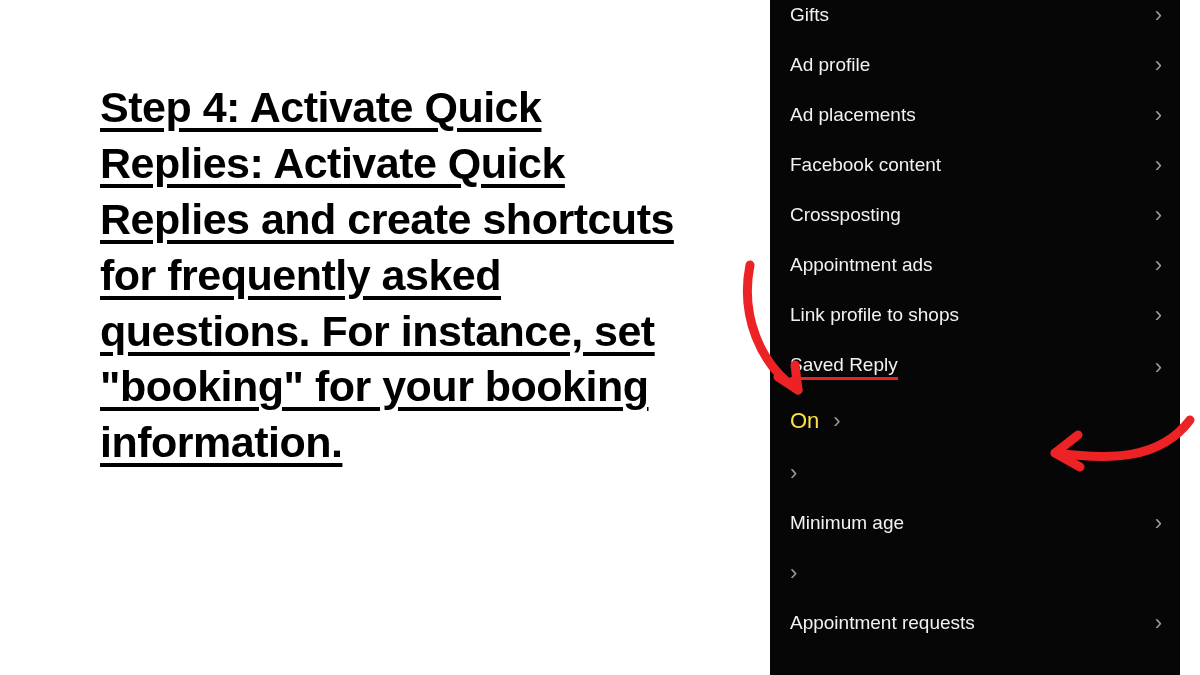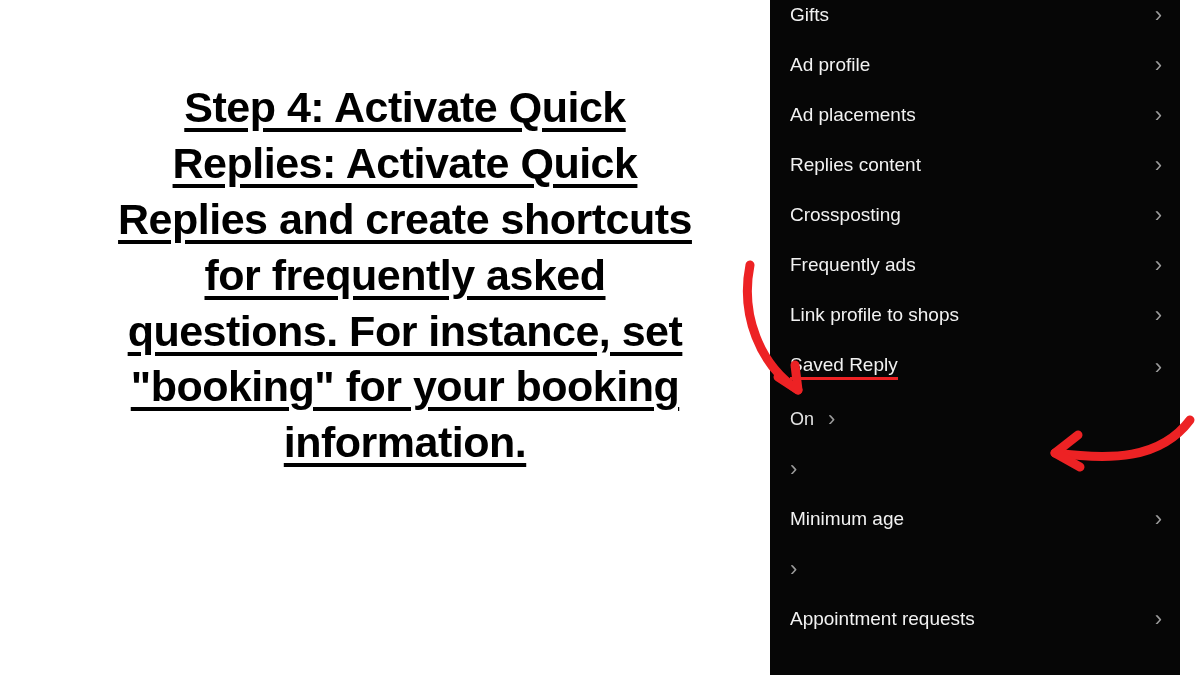--- a/index.html
+++ b/index.html
@@ -1,21 +1,20 @@
 <!DOCTYPE html>
 <html><head>
 <meta charset="utf-8">
 <style>
   * { box-sizing: border-box; margin: 0; padding: 0; }
   html, body { width: 1200px; height: 675px; background: #fff; font-family: -apple-system, BlinkMacSystemFont, "Segoe UI", Arial, sans-serif; overflow: hidden; }
   .page { display: flex; width: 1200px; height: 675px; }
   .left {
     flex: 0 0 740px;
     padding: 80px 30px 40px 100px;
-    text-align: center;
   }
   .headline {
     font-size: 43px;
     font-weight: 800;
     line-height: 1.3;
     text-decoration: underline;
     text-underline-offset: 6px;
     color: #000;
     letter-spacing: -0.5px;
   }
@@ -47,22 +46,22 @@
     font-size: 22px;
     font-weight: 300;
     line-height: 1;
   }
   .menu-item .right-side {
     display: flex;
     align-items: center;
     gap: 14px;
   }
   .menu-item .status {
-    color: #e5e5e5;
-    font-size: 18px;
+    color: #fde047;
+    font-size: 22px;
   }
   .underline-red {
     border-bottom: 3px solid #ed2224;
     padding-bottom: 1px;
     display: inline-block;
   }
   
   .arrow-svg {
     position: absolute;
     pointer-events: none;
@@ -87,31 +86,31 @@
         <span>Ad profile</span>
         <span class="chev">›</span>
       </div>
 
       <div class="menu-item">
         <span>Ad placements</span>
         <span class="chev">›</span>
       </div>
 
       <div class="menu-item">
-        <span>Replies content</span>
+        <span>Facebook content</span>
         <span class="chev">›</span>
       </div>
 
       <div class="menu-item">
         <span>Crossposting</span>
         <span class="chev">›</span>
       </div>
 
       <div class="menu-item">
-        <span>Frequently ads</span>
+        <span>Appointment ads</span>
         <span class="chev">›</span>
       </div>
 
       <div class="menu-item">
         <span>Link profile to shops</span>
         <span class="chev">›</span>
       </div>
 
       <div class="menu-item">
         <span class="underline-red">Saved Reply</span>

